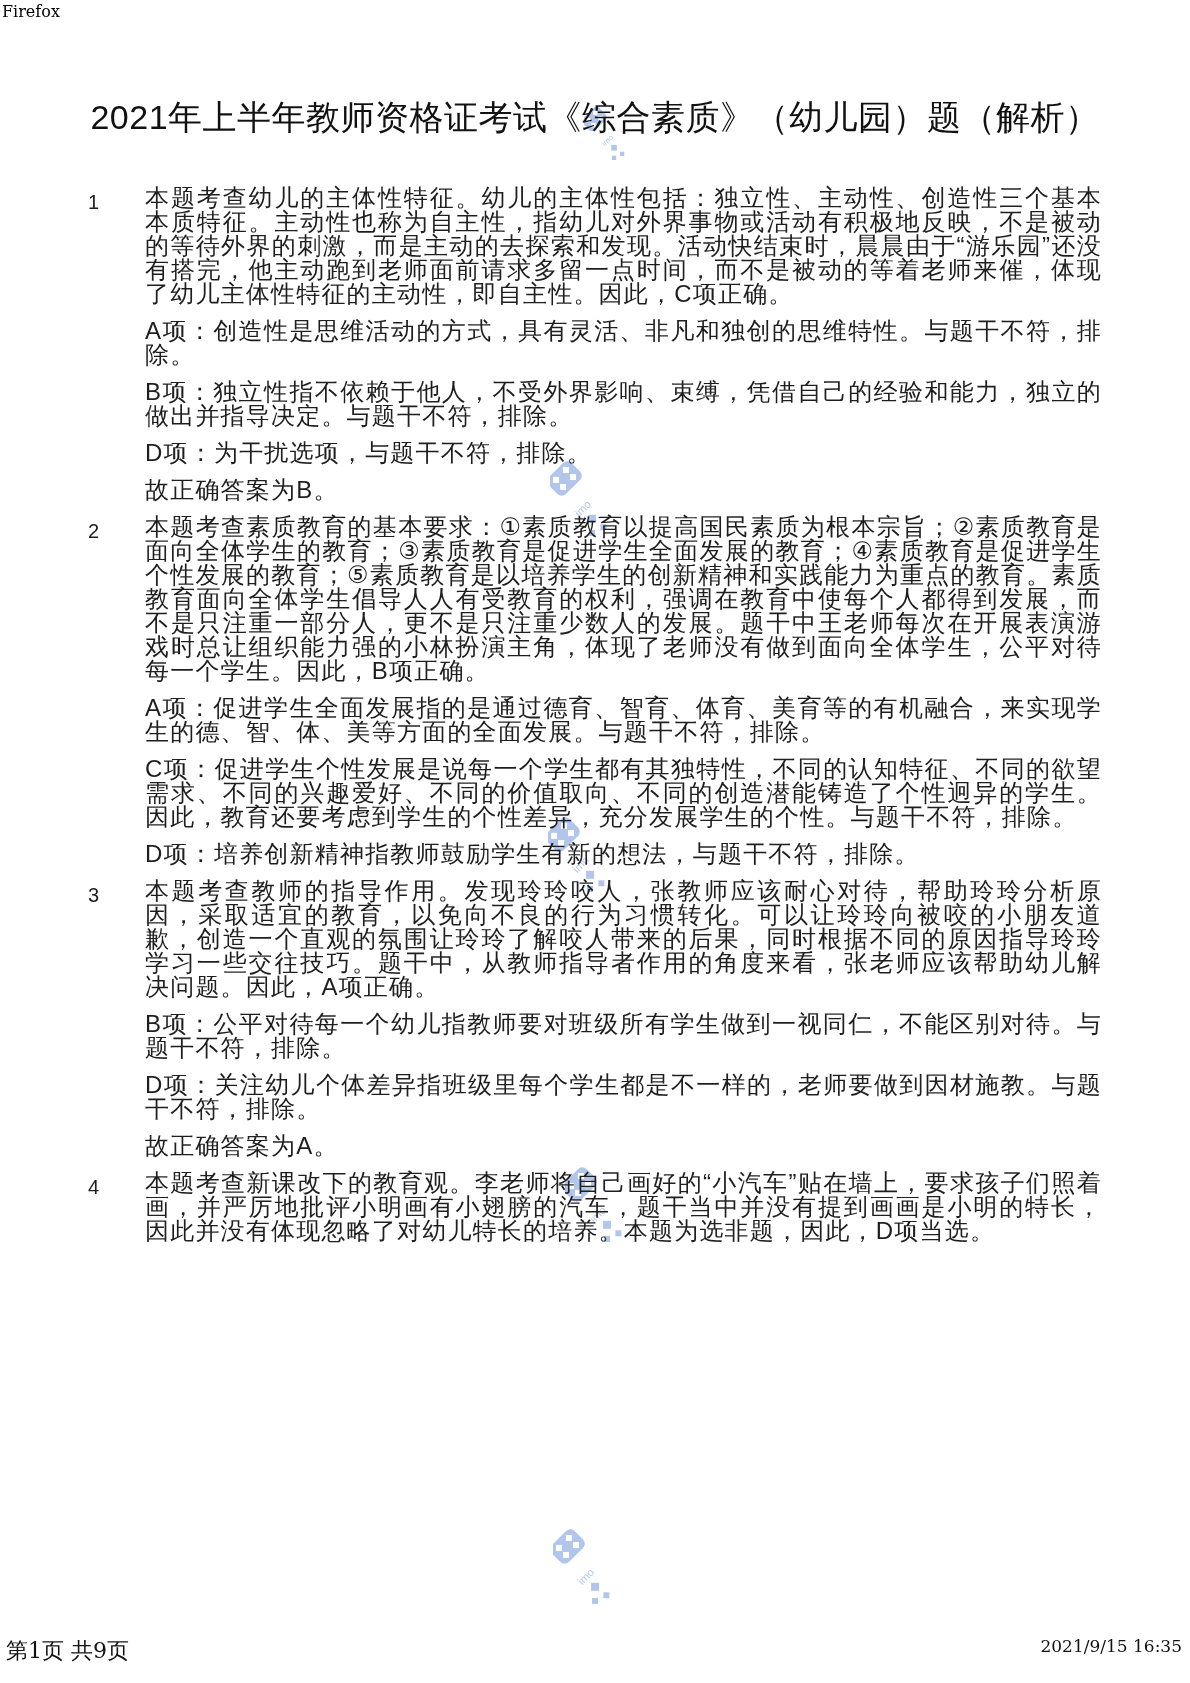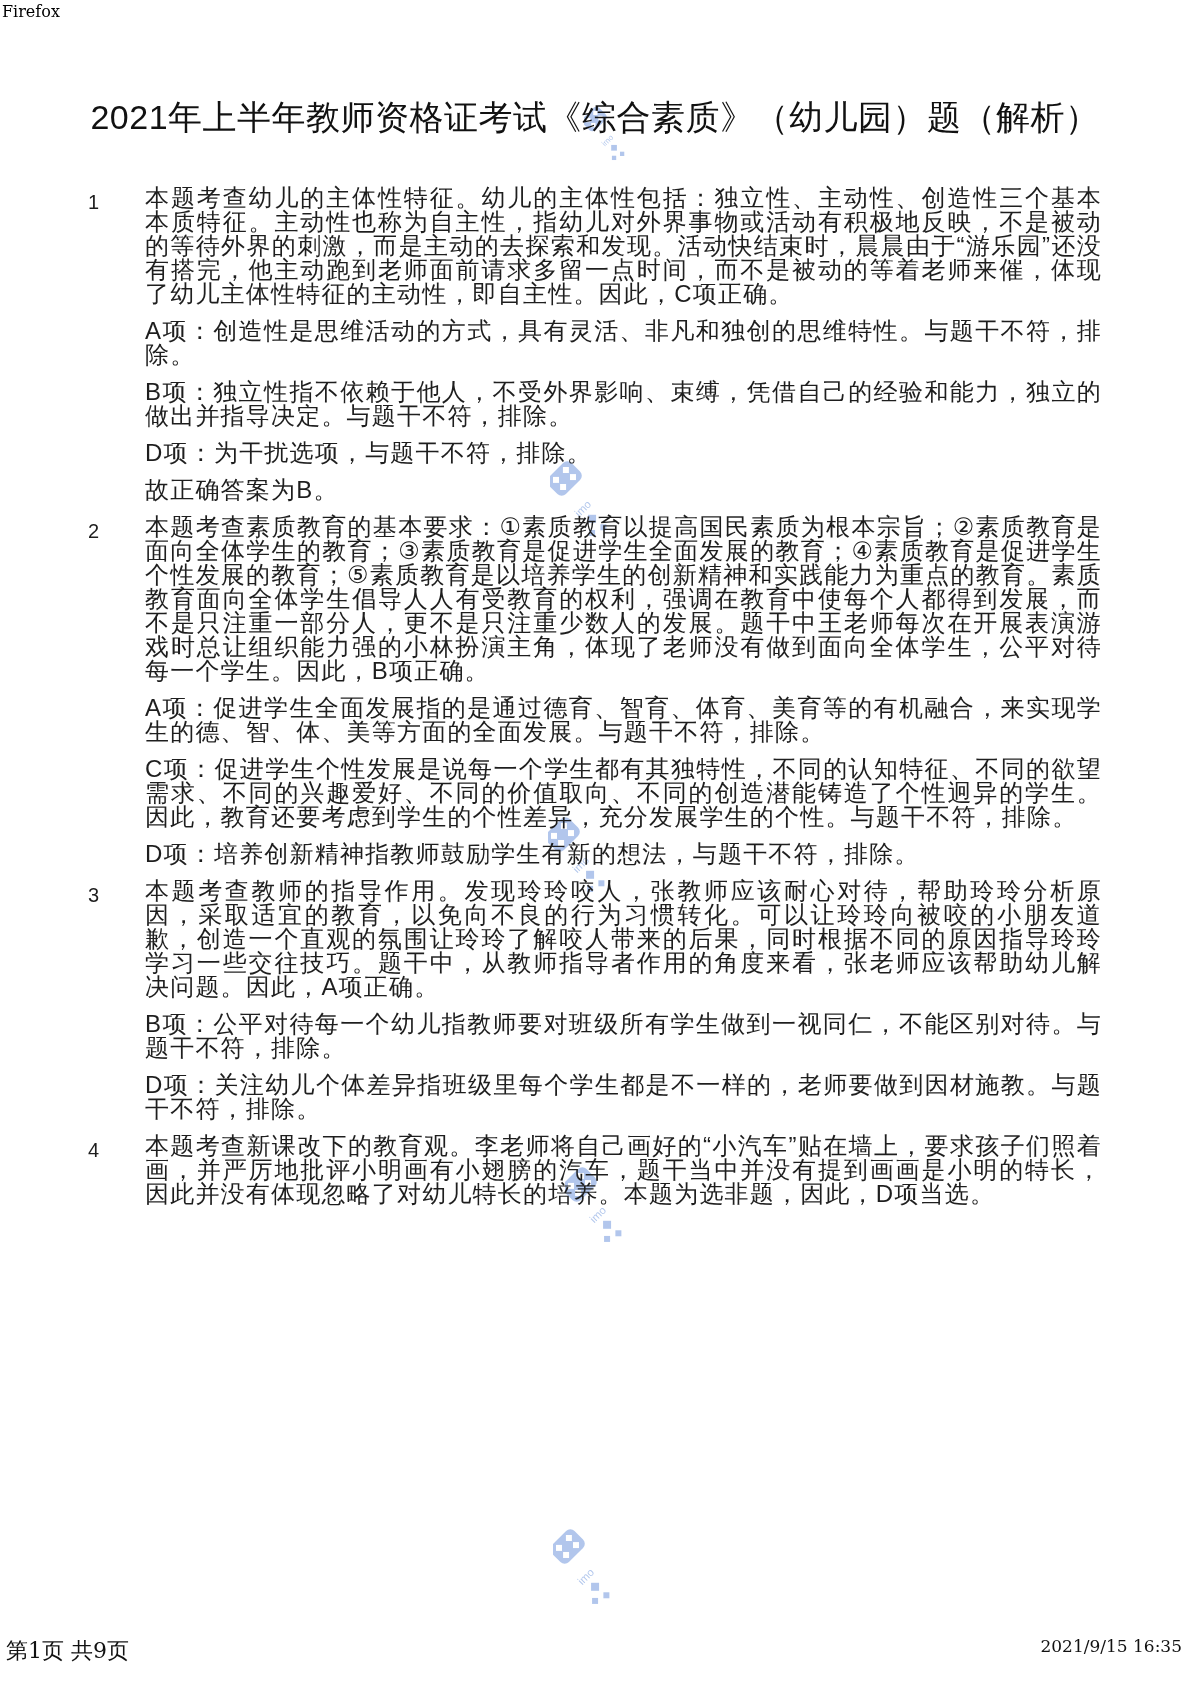--- a/index.html
+++ b/index.html
@@ -157,20 +157,21 @@
       <p>D项：培养创新精神指教师鼓励学生有新的想法，与题干不符，排除。</p>
     </div>
   </div>
 
   <div class="question">
     <div class="q-num">3</div>
     <div class="q-body">
       <p>本题考查教师的指导作用。发现玲玲咬人，张教师应该耐心对待，帮助玲玲分析原因，采取适宜的教育，以免向不良的行为习惯转化。可以让玲玲向被咬的小朋友道歉，创造一个直观的氛围让玲玲了解咬人带来的后果，同时根据不同的原因指导玲玲学习一些交往技巧。题干中，从教师指导者作用的角度来看，张老师应该帮助幼儿解决问题。因此，A项正确。</p>
       <p>B项：公平对待每一个幼儿指教师要对班级所有学生做到一视同仁，不能区别对待。与题干不符，排除。</p>
       <p>D项：关注幼儿个体差异指班级里每个学生都是不一样的，老师要做到因材施教。与题干不符，排除。</p>
+      <p>故正确答案为A。</p>
     </div>
   </div>
 
   <div class="question">
     <div class="q-num">4</div>
     <div class="q-body">
       <p>本题考查新课改下的教育观。李老师将自己画好的“小汽车”贴在墙上，要求孩子们照着画，并严厉地批评小明画有小翅膀的汽车，题干当中并没有提到画画是小明的特长，因此并没有体现忽略了对幼儿特长的培养。本题为选非题，因此，D项当选。</p>
     </div>
   </div>
 </div>

